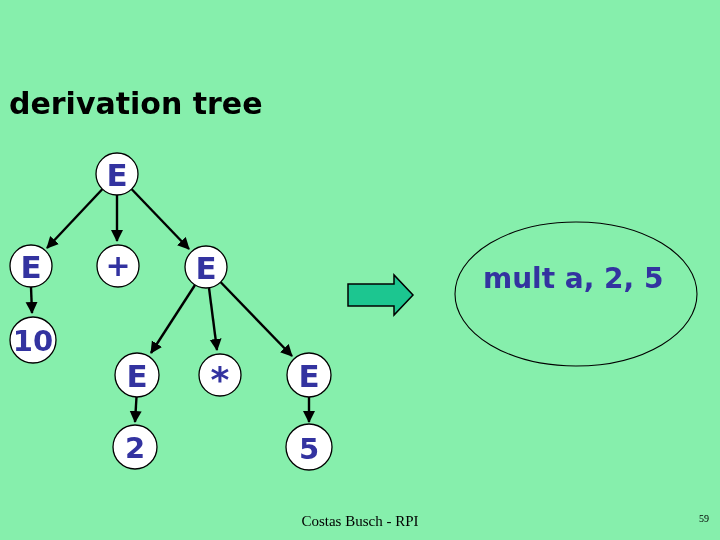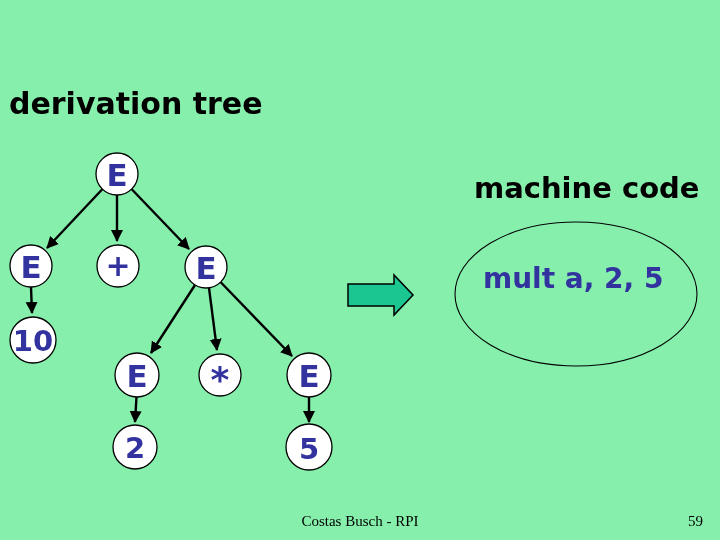--- a/index.html
+++ b/index.html
@@ -28,23 +28,23 @@
   .code-line.l1{top:262px;}
   .code-line.l2{top:306px;}
   .tree-svg{position:absolute;left:0;top:0;}
   .footer-author{
     position:absolute;left:0;top:513px;width:720px;
     text-align:center;
     font-family:Liberation Serif, serif;
     font-size:15px;color:#000000;
   }
   .footer-page{
-    position:absolute;right:17px;top:513px;
+    position:absolute;right:11px;top:513px;
     font-family:"Liberation Serif", serif;
-    font-size:15px;color:#000000;
+    font-size:10px;color:#000000;
   }
   .node-label{
     font-family:"DejaVu Sans", sans-serif;
     font-weight:700;
   }
 </style>
 </head>
 <body>
 
 <div class="slide">
@@ -94,19 +94,18 @@
       <text x="309" y="387" font-size="31" fill="#3333A0">E</text>
       <text x="135" y="458" font-size="29" fill="#3333A0">2</text>
       <text x="309" y="459" font-size="29" fill="#3333A0">5</text>
     </g>
 
     <path d="M348,284 L394,284 L394,275 L413,295 L394,315 L394,306 L348,306 Z" stroke="#000000" stroke-width="1.5" fill="#1CC690"></path>
 
     <ellipse cx="576" cy="294" rx="121" ry="72" fill="none" stroke="#000000" stroke-width="1.1"></ellipse>
   </svg>
 
-  <div class="mc-label">machine code</div>
   <div class="code-line l1">mult a, 2, 5</div>
 
   <div class="footer-author">Costas Busch - RPI</div>
   <div class="footer-page">59</div>
 
 </div>
 
 </body></html>

